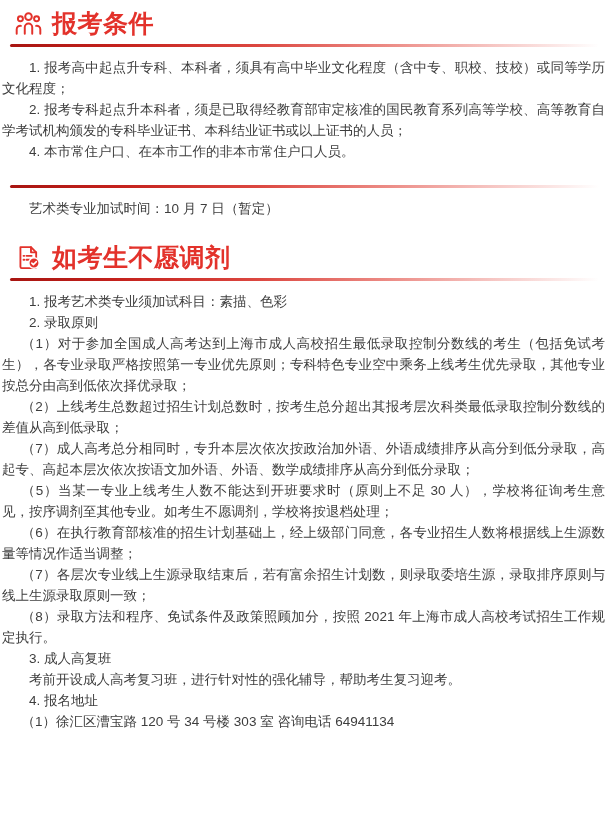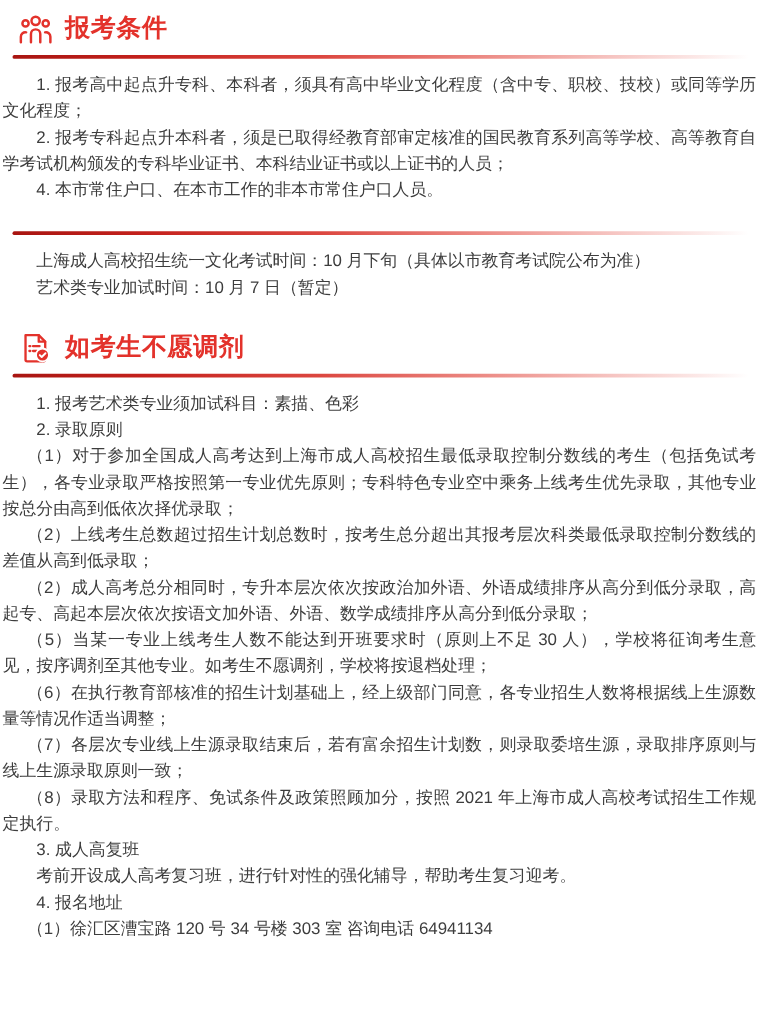--- a/index.html
+++ b/index.html
@@ -13,21 +13,21 @@
   .page { padding:8px 2px 0 2px; }
   .section { margin-bottom:23px; }
   .sec-head {
     display:flex; align-items:center; gap:9px;
     margin:0 0 6px 12px;
   }
   .sec-head .icon { width:29px; height:29px; flex:0 0 auto; }
   .sec-head .icon svg { width:100%; height:100%; display:block; }
   .sec-title {
     margin:0;
-    font-size:20px; font-weight:700;
+    font-size:25px; font-weight:700;
     color:#e3322b;
     letter-spacing:0.5px;
     line-height:30px;
   }
   .divider {
     height:3px;
     margin:2px 6px 10px 8px;
     border-radius:2px;
     background:linear-gradient(90deg,
       #a81511 0%, #c4211c 18%, #dc4740 42%,
@@ -66,21 +66,20 @@
     <div class="sec-body">
       <p class="indent-a">1. 报考高中起点升专科、本科者，须具有高中毕业文化程度（含中专、职校、技校）或同等学历文化程度；</p>
       <p class="indent-a">2. 报考专科起点升本科者，须是已取得经教育部审定核准的国民教育系列高等学校、高等教育自学考试机构颁发的专科毕业证书、本科结业证书或以上证书的人员；</p>
       <p class="indent-a">4. 本市常住户口、在本市工作的非本市常住户口人员。</p>
     </div>
   </div>
 
   <div class="section">
     <div class="divider"></div>
     <div class="sec-body">
-      <p class="indent-a">上海成人高校招生统一文化考试时间：10 月下旬（具体以市教育考试院公布为准）</p>
       <p class="indent-a">艺术类专业加试时间：10 月 7 日（暂定）</p>
     </div>
   </div>
 
   <div class="section">
     <div class="sec-head">
       <span class="icon">
         <svg viewBox="0 0 28 28" fill="none" stroke="#e3322b" stroke-width="1.8" stroke-linecap="round" stroke-linejoin="round">
           <path d="M6.2 4 h10.2 l5 5 v14 a1.2 1.2 0 0 1 -1.2 1.2 H7.4 a1.2 1.2 0 0 1 -1.2 -1.2 z"></path>
           <path d="M16.4 4 v5 h5"></path>
@@ -93,21 +92,21 @@
         </svg>
       </span>
       <h2 class="sec-title">如考生不愿调剂</h2>
     </div>
     <div class="divider"></div>
     <div class="sec-body">
       <p class="indent-a">1. 报考艺术类专业须加试科目：素描、色彩</p>
       <p class="indent-a">2. 录取原则</p>
       <p class="indent-b">（1）对于参加全国成人高考达到上海市成人高校招生最低录取控制分数线的考生（包括免试考生），各专业录取严格按照第一专业优先原则；专科特色专业空中乘务上线考生优先录取，其他专业按总分由高到低依次择优录取；</p>
       <p class="indent-b">（2）上线考生总数超过招生计划总数时，按考生总分超出其报考层次科类最低录取控制分数线的差值从高到低录取；</p>
-      <p class="indent-b">（2）成人高考总分相同时，专升本层次依次按政治加外语、外语成绩排序从高分到低分录取，高起专、高起本层次依次按语文加外语、外语、数学成绩排序从高分到低分录取；</p>
+      <p class="indent-b">（7）成人高考总分相同时，专升本层次依次按政治加外语、外语成绩排序从高分到低分录取，高起专、高起本层次依次按语文加外语、外语、数学成绩排序从高分到低分录取；</p>
       <p class="indent-b">（5）当某一专业上线考生人数不能达到开班要求时（原则上不足 30 人），学校将征询考生意见，按序调剂至其他专业。如考生不愿调剂，学校将按退档处理；</p>
       <p class="indent-b">（6）在执行教育部核准的招生计划基础上，经上级部门同意，各专业招生人数将根据线上生源数量等情况作适当调整；</p>
       <p class="indent-b">（7）各层次专业线上生源录取结束后，若有富余招生计划数，则录取委培生源，录取排序原则与线上生源录取原则一致；</p>
       <p class="indent-b">（8）录取方法和程序、免试条件及政策照顾加分，按照 2021 年上海市成人高校考试招生工作规定执行。</p>
       <p class="indent-a">3. 成人高复班</p>
       <p class="indent-a">考前开设成人高考复习班，进行针对性的强化辅导，帮助考生复习迎考。</p>
       <p class="indent-a">4. 报名地址</p>
       <p class="indent-b">（1）徐汇区漕宝路 120 号 34 号楼 303 室 咨询电话 64941134</p>
 
     </div>

